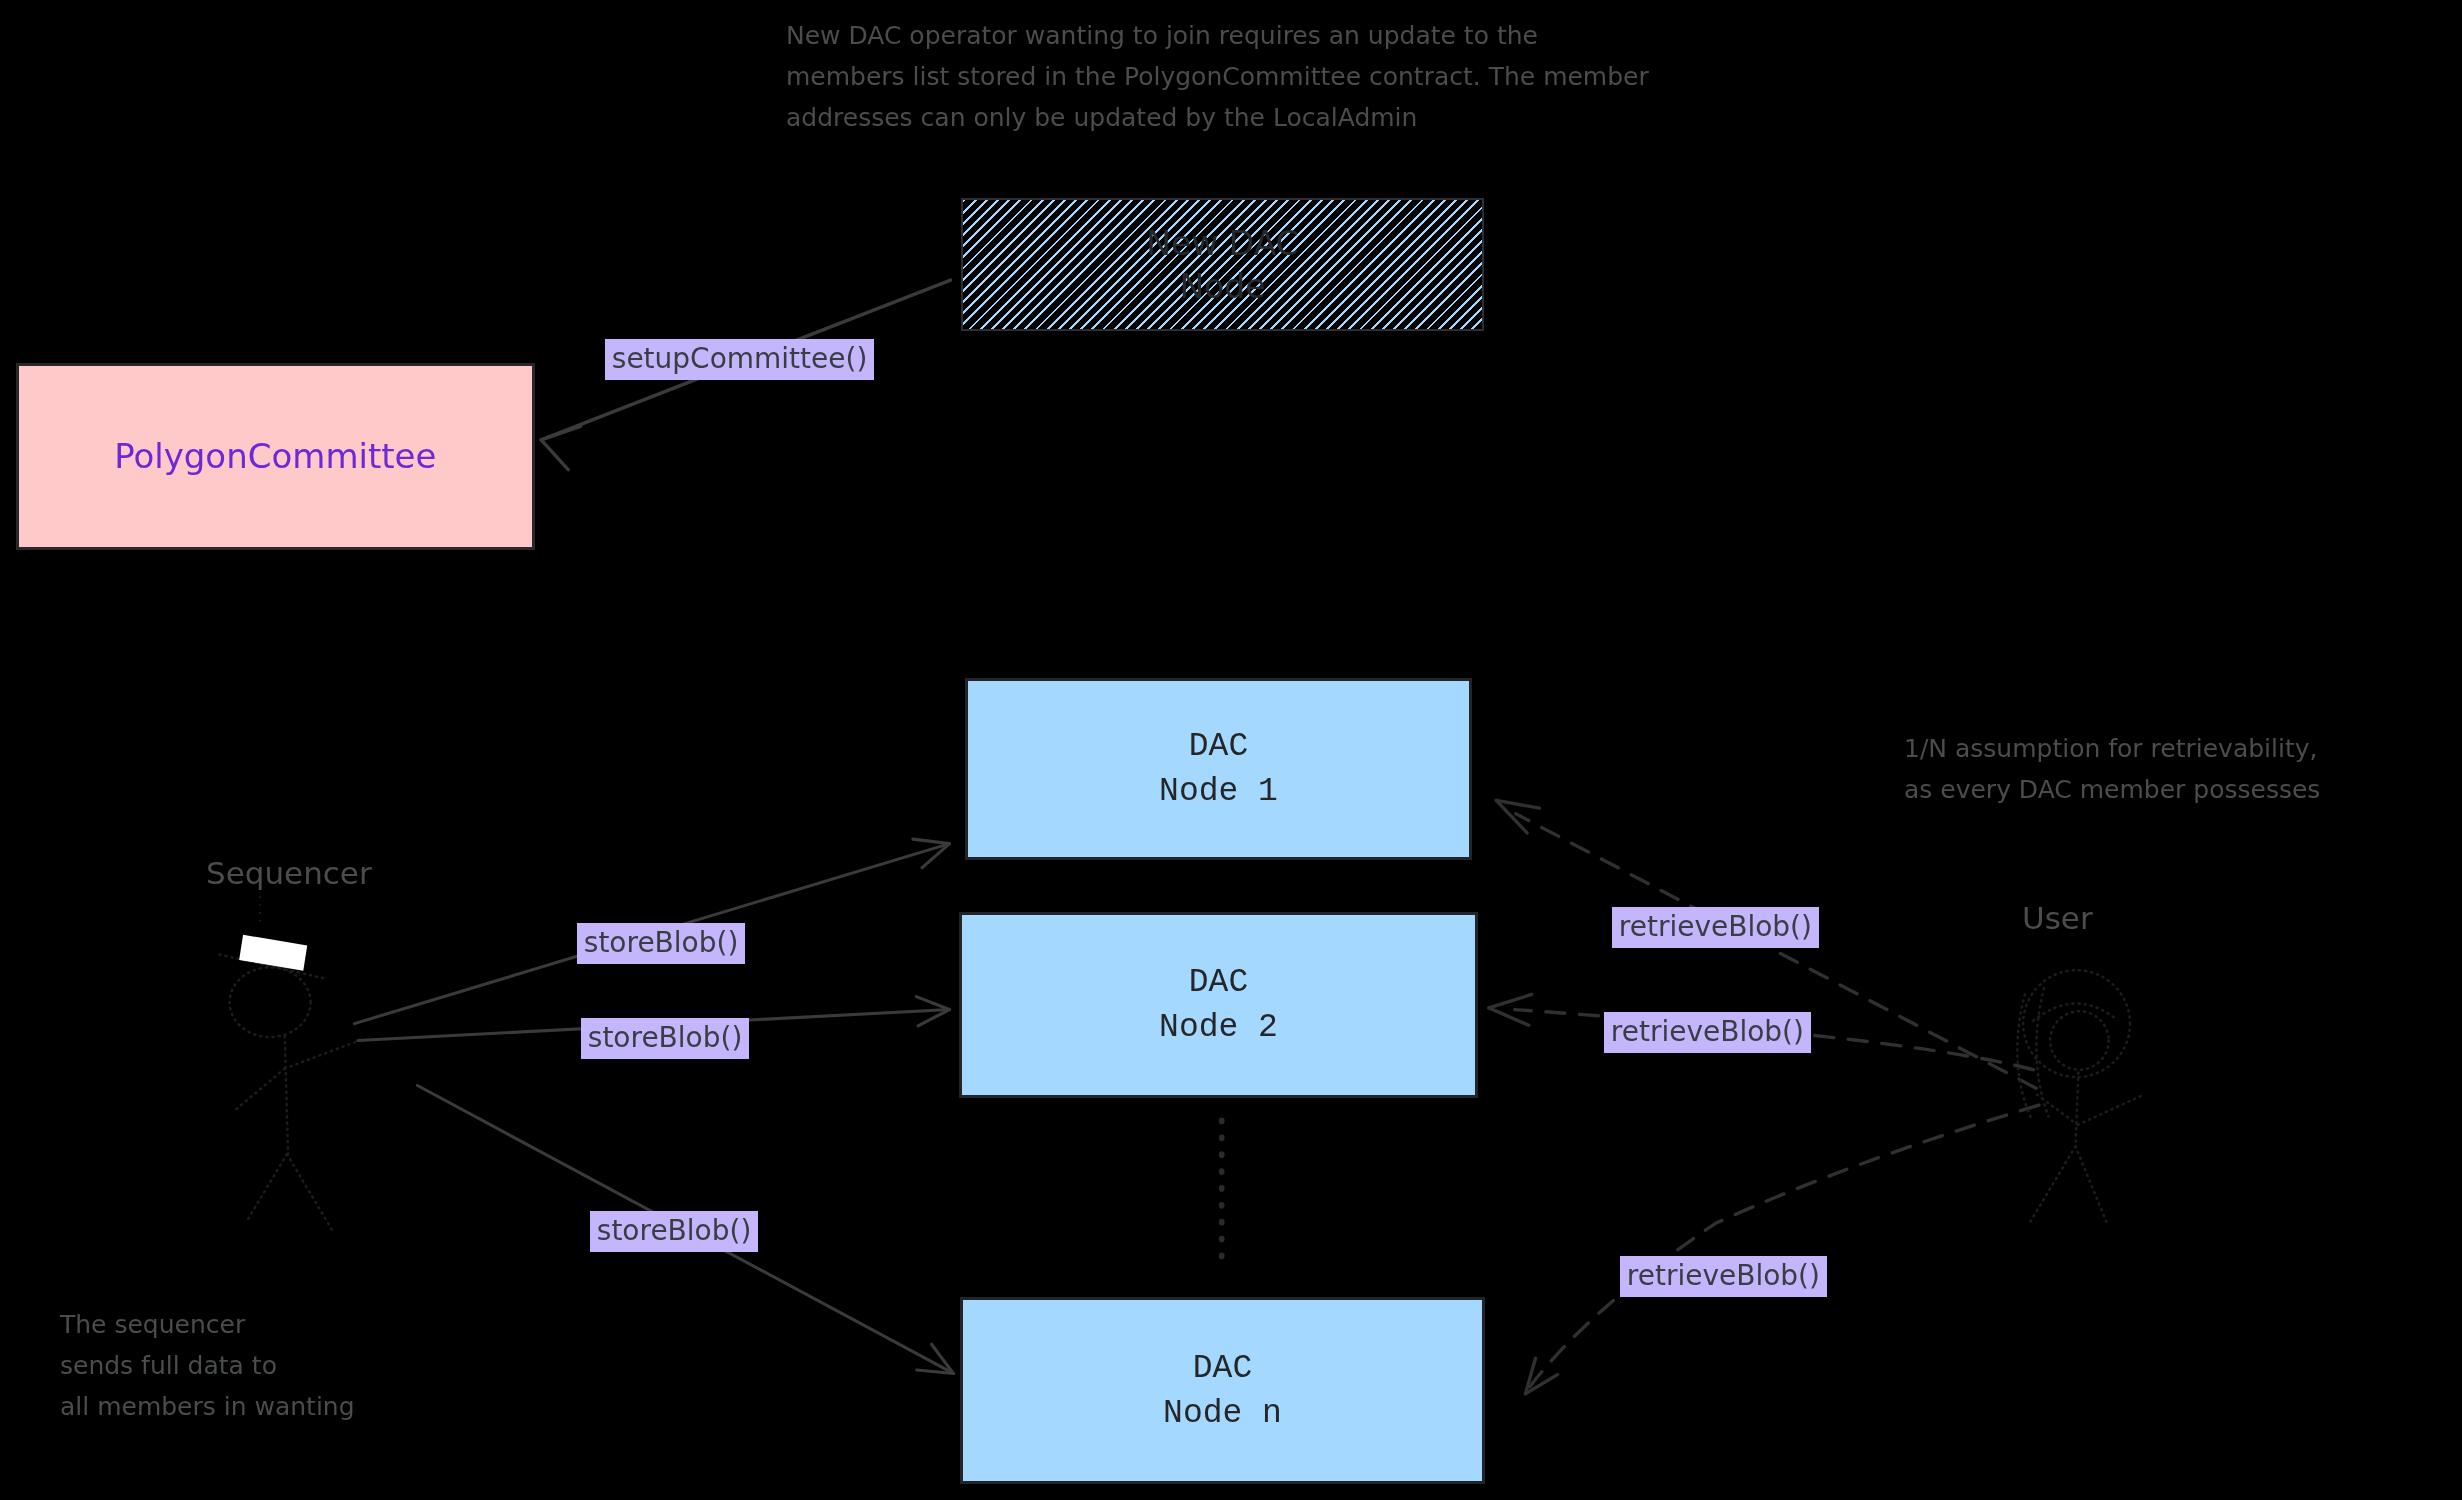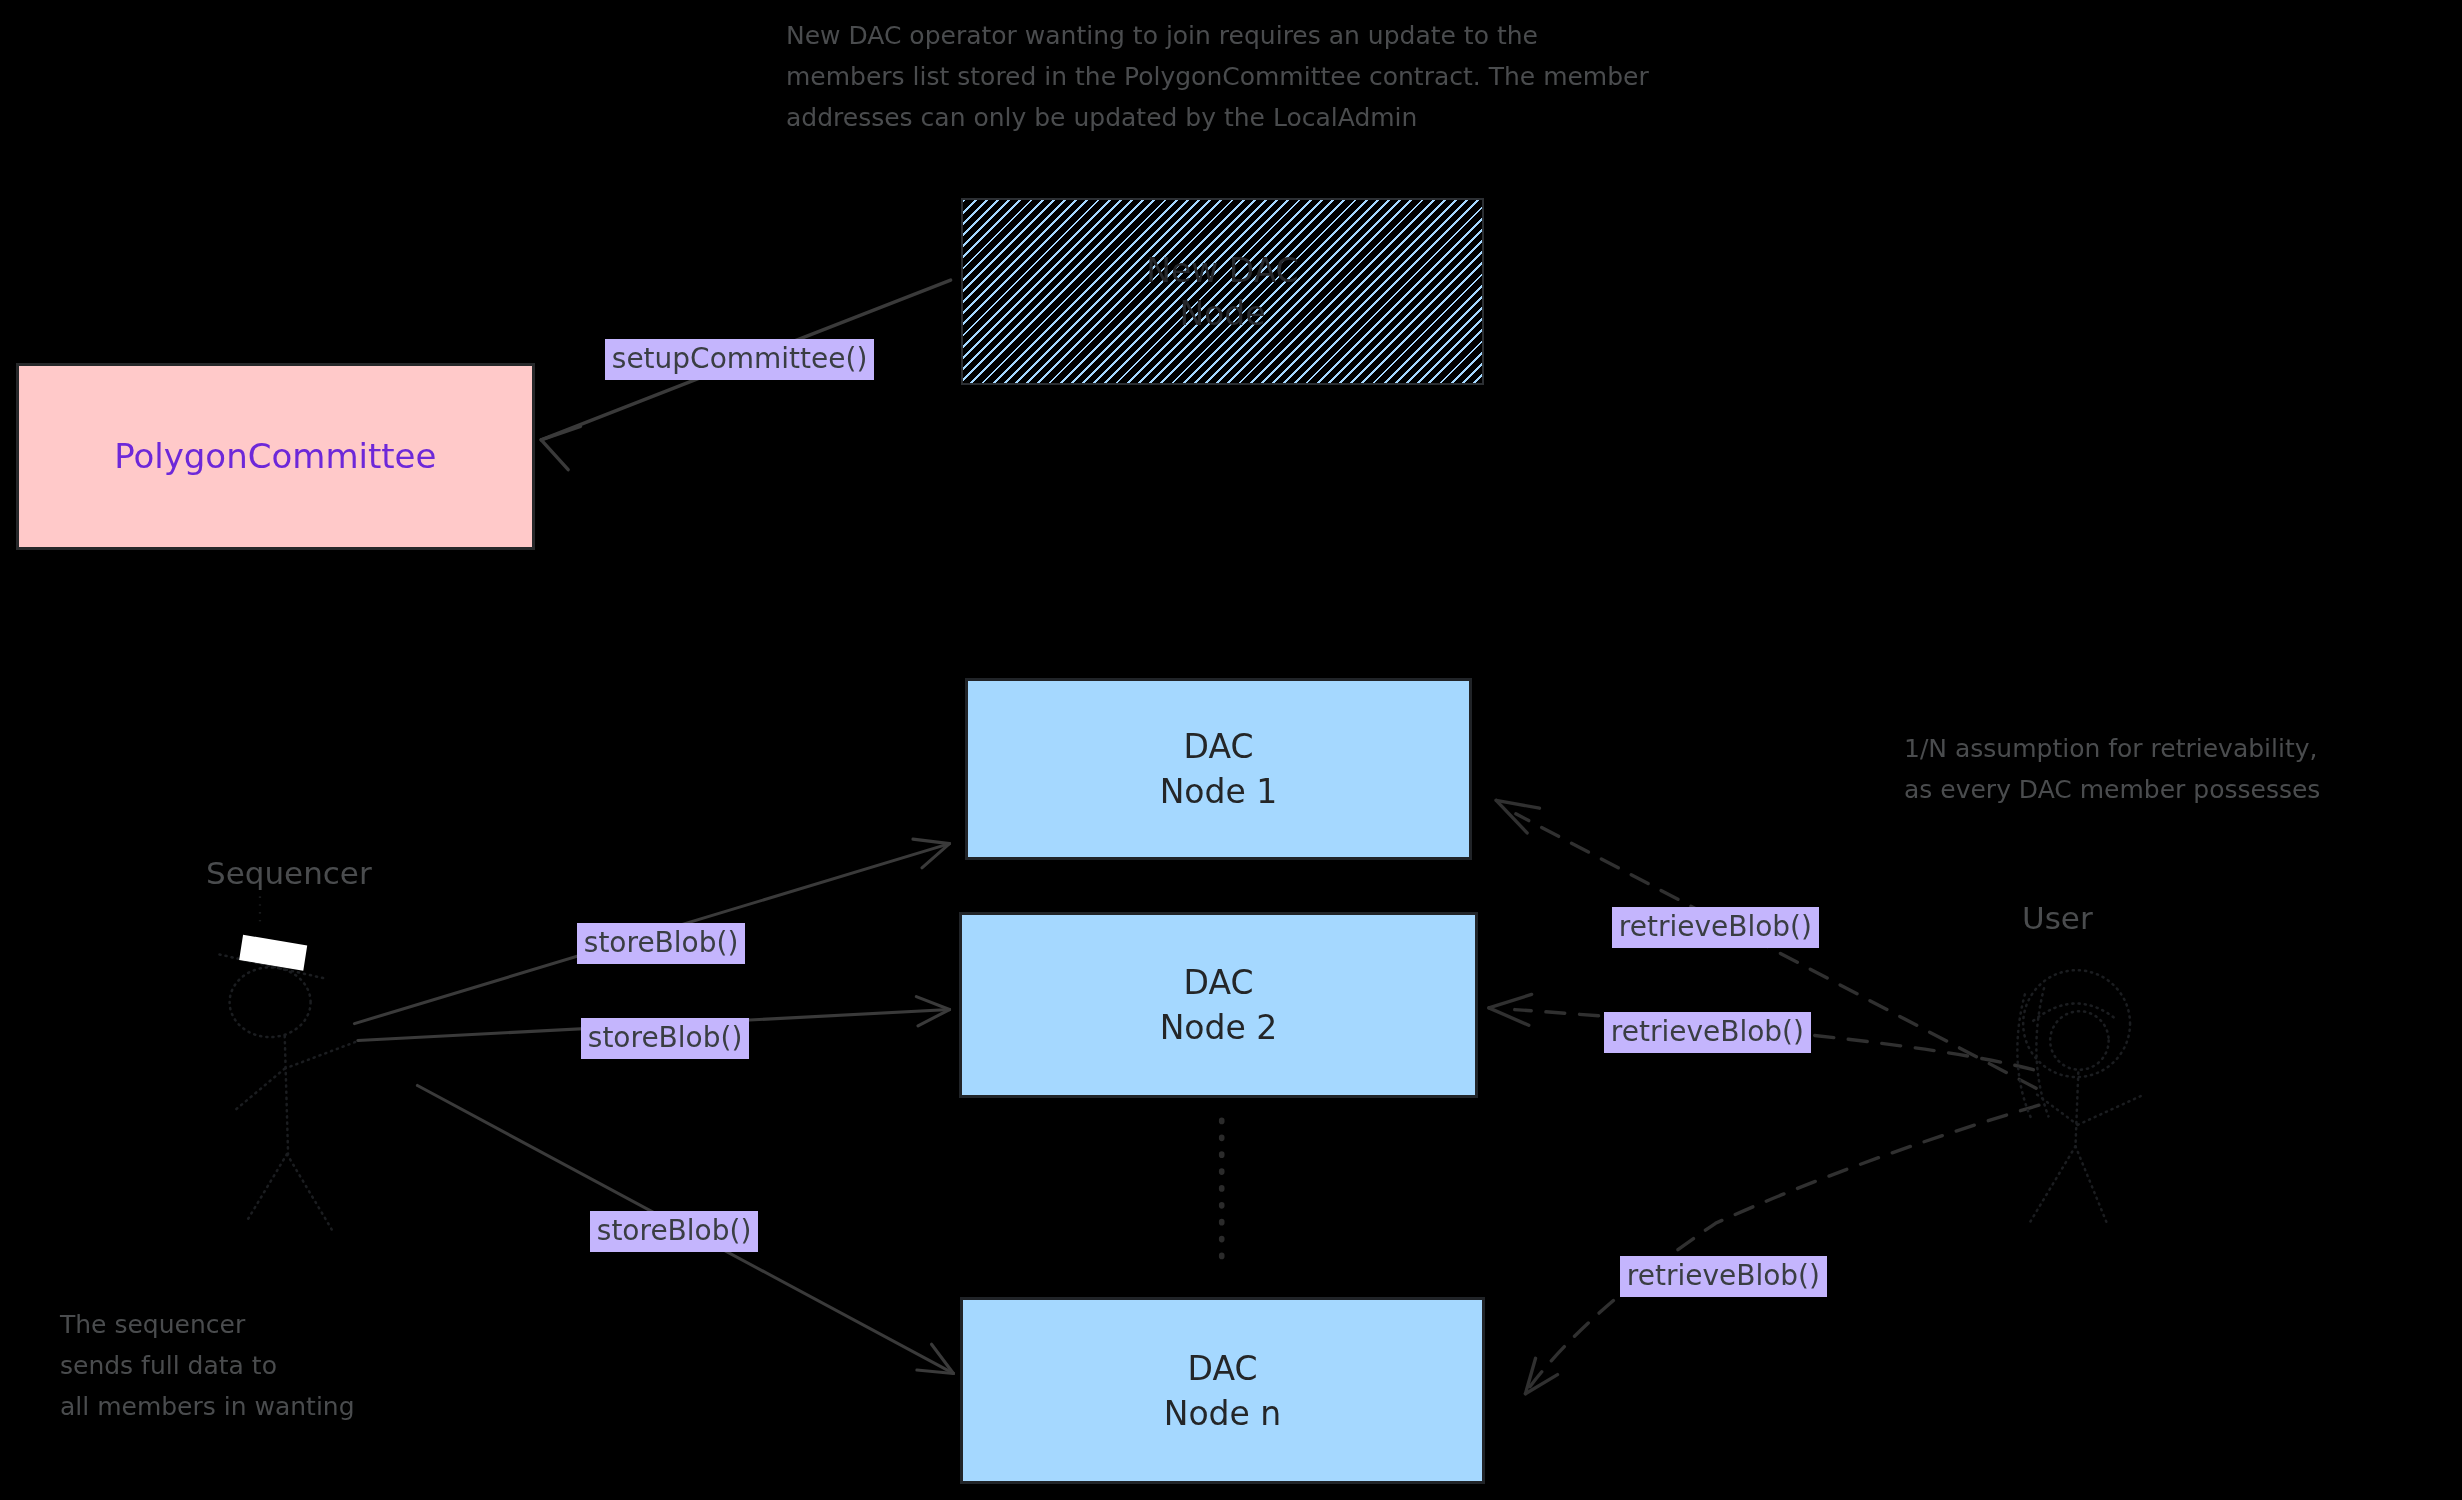--- a/index.html
+++ b/index.html
@@ -30,27 +30,27 @@
     position:absolute;display:flex;flex-direction:column;align-items:center;justify-content:center;
     text-align:center;z-index:3;
   }
   .dbox .bl{display:block;font-size:33px;line-height:45px;color:#242628;}
   .box-committee{
     left:15.8px;top:363px;width:519px;height:187px;
     background:var(--pink);border:3.9px solid #26282a;
   }
   .box-committee .bl{font-size:34px;color:#6d28d9;}
   .box-hatched{
-    left:961px;top:198px;width:523px;height:187px;
+    left:961px;top:198px;width:523px;height:133px;
     border:2.8px solid #2c2f33;
     background:repeating-linear-gradient(135deg,
       var(--blue) 0px, var(--blue) 2px, #000 2px, #000 7.9px);
   }
   .box-hatched .bl{color:#26282c;line-height:43px;}
-  .box-node{background:var(--blue);border:3.4px solid #212428;}
+  .box-node{background:var(--blue);border:3.4px solid #212428;font-family:Liberation Mono, monospace;}
   .box-node1{left:965px;top:678px;width:507px;height:182px;}
   .box-node2{left:959px;top:912px;width:519px;height:186px;}
   .box-noden{left:960px;top:1297px;width:525px;height:187px;}
 </style>
 </head>
 <body>
 
 <svg class="layer-svg" width="2462" height="1500" viewBox="0 0 4377 2667">
 
   <g stroke="var(--arrow)" stroke-width="6" stroke-linecap="round" fill="none">

